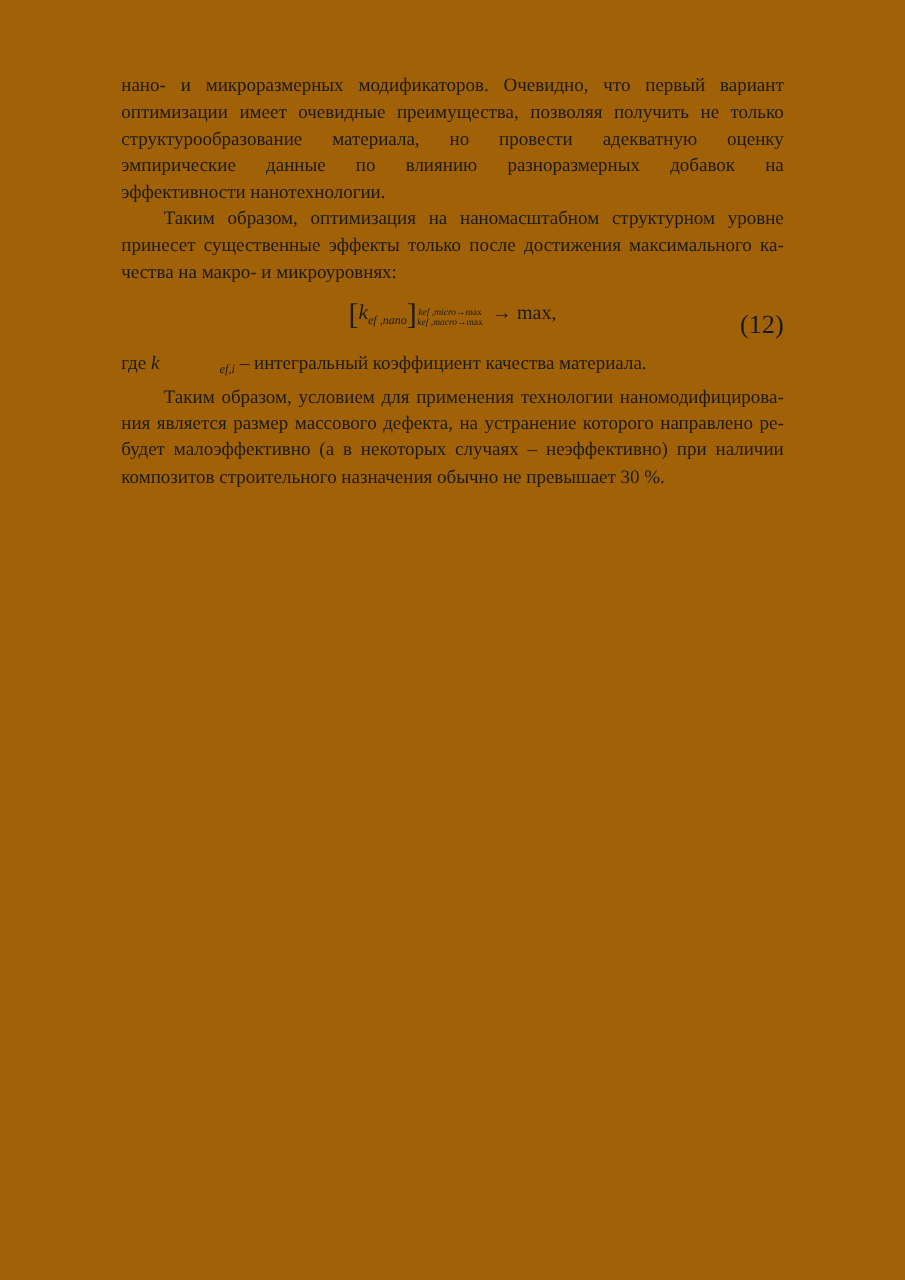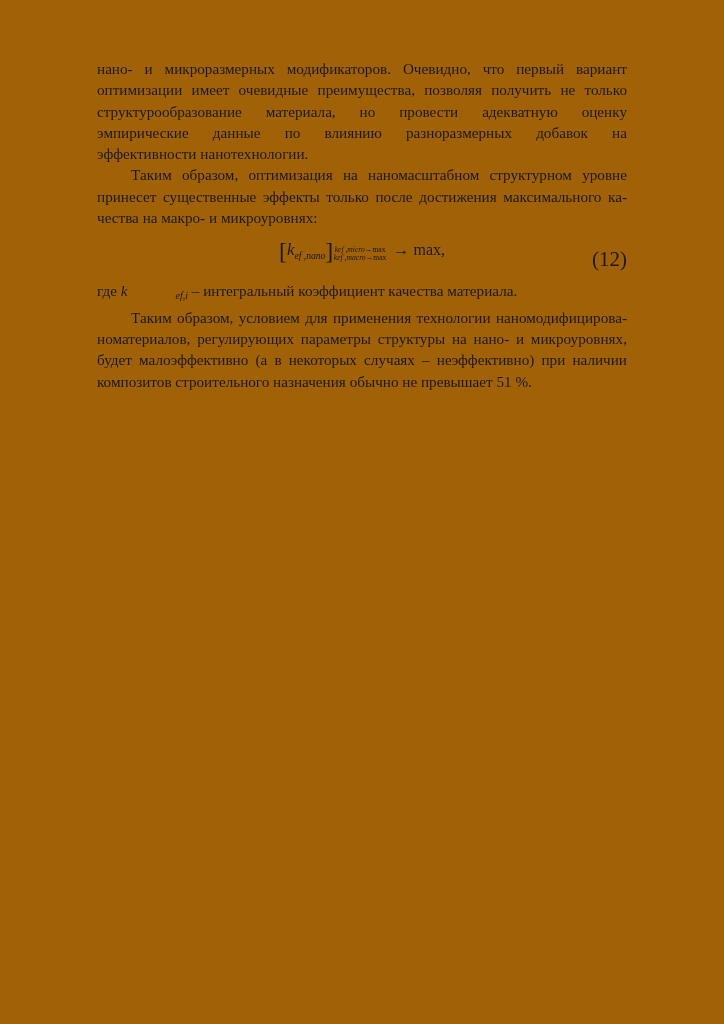--- a/index.html
+++ b/index.html
@@ -167,19 +167,19 @@
       </div>
       <div class="eqnum">(12)</div>
     </div>
 
     <p class="para">
       <span>где </span><span class="italic">k</span><span class="subi">ef,i</span><span> – интегральный коэффициент качества материала.</span>
     </p>
 
     <p class="para">
       <span class="jline indent">Таким образом, условием для применения технологии наномодифицирова-</span>
-      <span class="jline">номатериалов, регулирующих параметры структуры на нано- и микроуровнях,</span>
+      <span class="jline">ния является размер массового дефекта, на устранение которого направлено ре-</span>
       <span class="jline">будет малоэффективно (а в некоторых случаях – неэффективно) при наличии</span>
-      <span class="jline last">композитов строительного назначения обычно не превышает 51 %.</span>
+      <span class="jline last">композитов строительного назначения обычно не превышает 30 %.</span>
     </p>
 
   </div>
 </div>
 
 </body></html>

